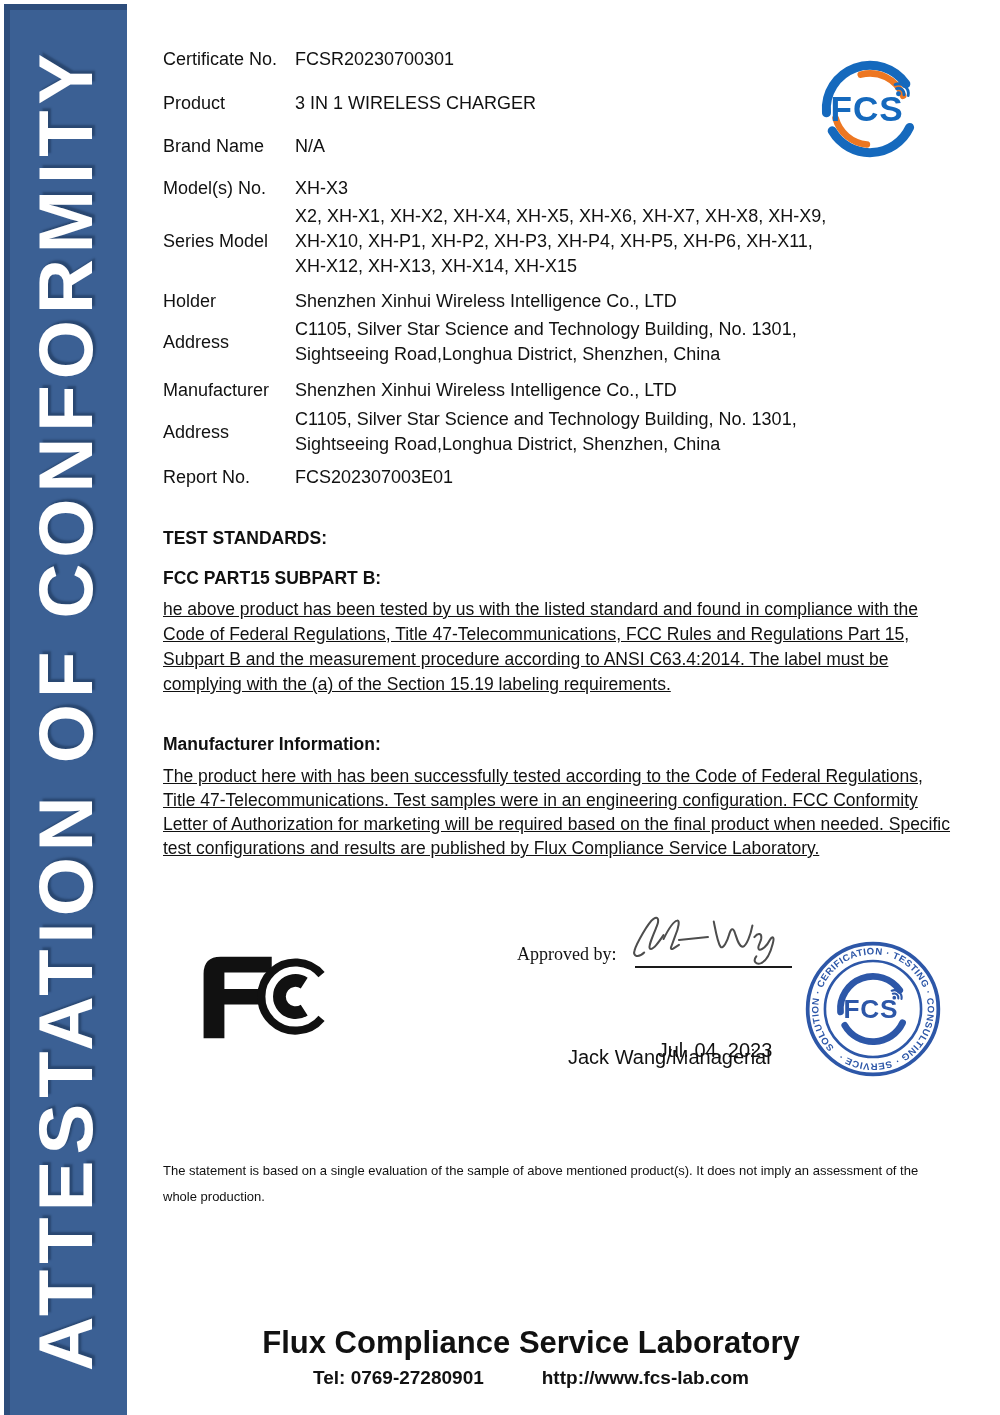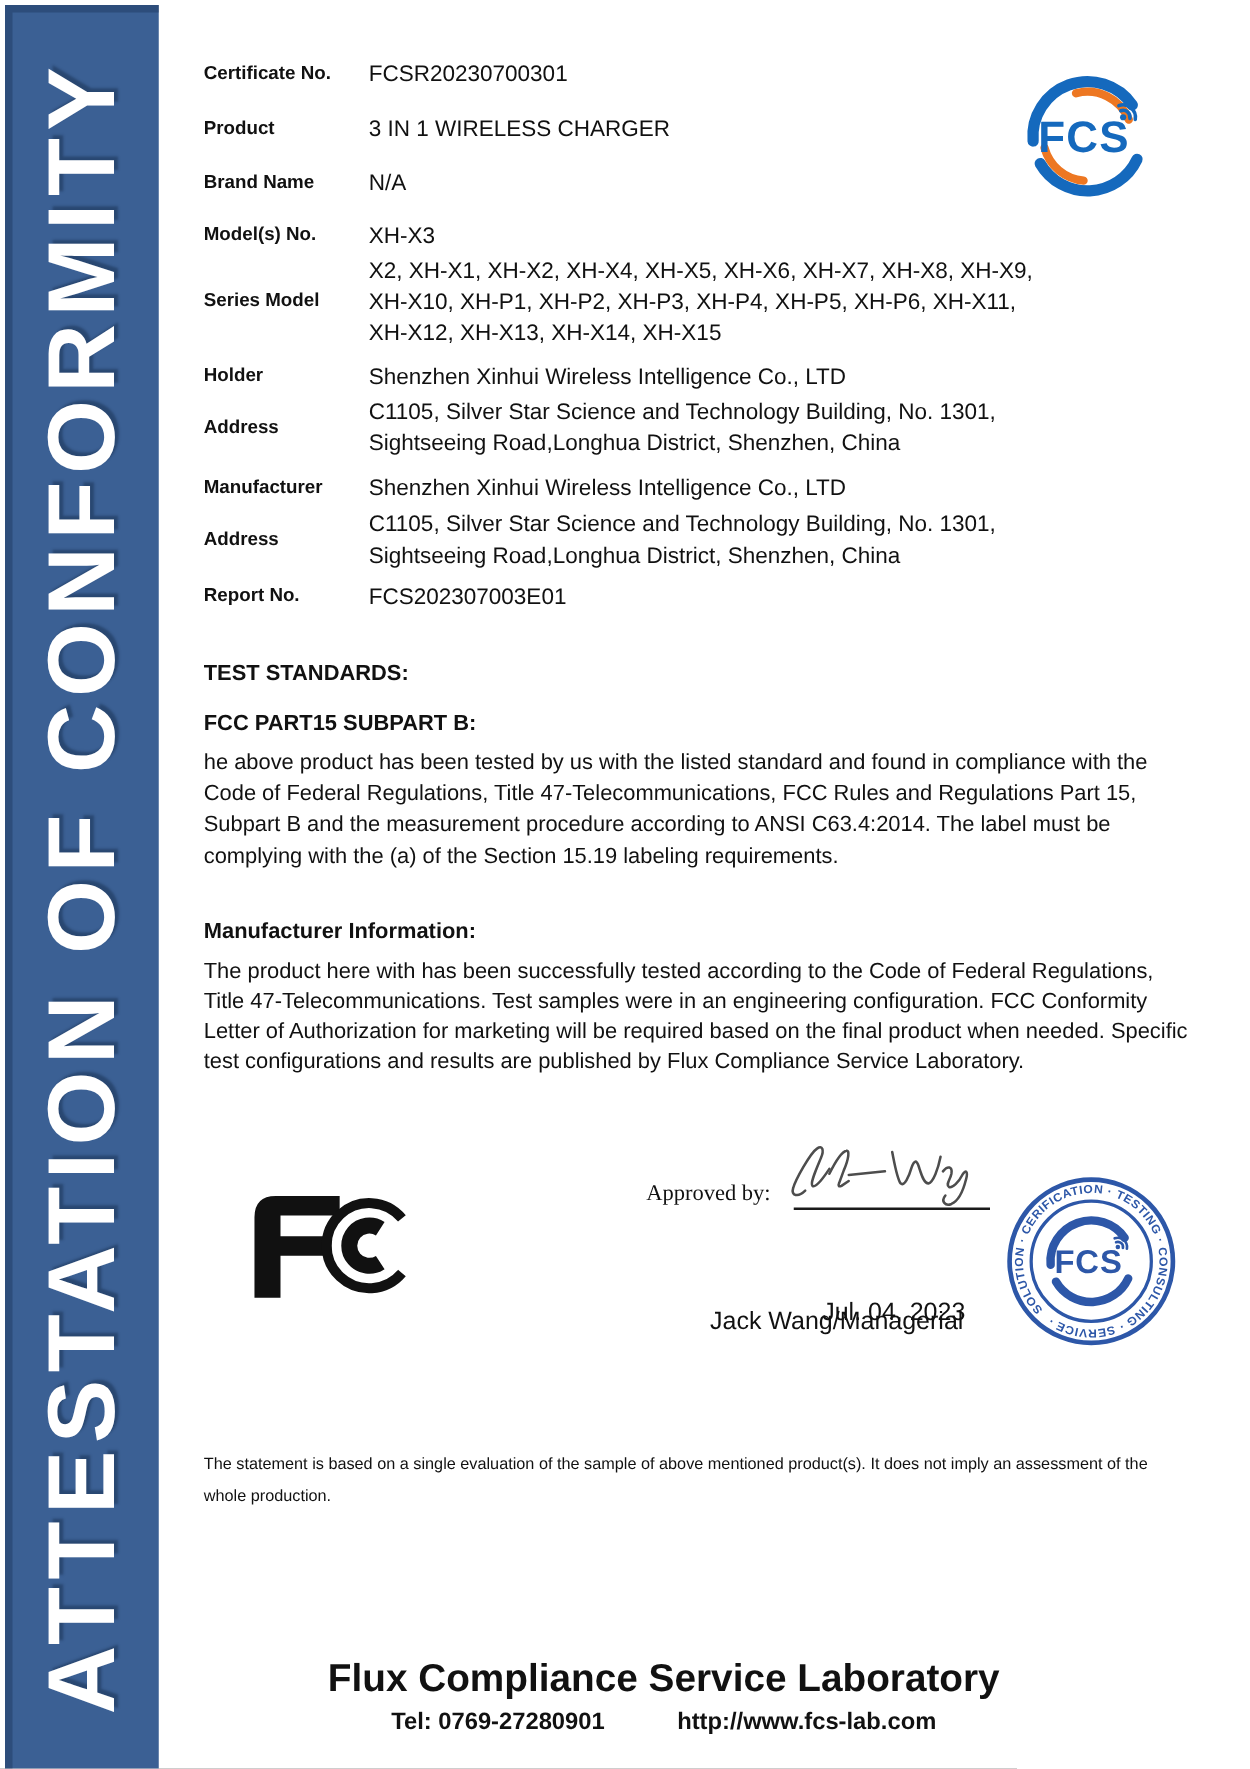--- a/index.html
+++ b/index.html
@@ -16,25 +16,25 @@
   }
   .banner-title{
     position:absolute; left:0; top:0; width:1411px; height:123px;
     transform:rotate(-90deg) translateX(-1411px); transform-origin:top left;
     display:flex; align-items:center; justify-content:center;
     font-size:76px; font-weight:bold; color:#ffffff; letter-spacing:6px;
     white-space:nowrap; text-shadow:3px 3px 2px rgba(10,25,50,0.35);
   }
   
   .row{position:absolute; left:163px; width:800px; display:flex; align-items:center;}
-  .row .lab{width:132px; flex:0 0 132px; font-weight:bold; font-size:15px; line-height:24px;}
+  .row .lab{width:132px; flex:0 0 132px; font-weight:normal; font-size:18px; line-height:24px;}
   .row .val{font-size:18px; line-height:25px; white-space:pre-line;}
   
   .h-bold{position:absolute; left:163px; font-weight:bold; font-size:17.5px;}
-  .para{position:absolute; left:163px; width:792px; font-size:17.5px; line-height:25px;}
+  .para{position:absolute; left:163px; width:792px; font-size:17.5px; line-height:25px;text-decoration:underline;}
   
   .approved-label{position:absolute; left:517px; top:944px; font-size:18px;font-family:Liberation Serif, serif;}
   .sig-svg{position:absolute; left:622px; top:910px;}
   .sig-line{position:absolute; left:635px; top:966px; width:157px; border-top:2px solid #1a1a1a;}
   .appr-date{position:absolute; left:600px; top:995px; width:230px; text-align:center; font-size:20px;margin-top:44px;}
   .appr-signer{position:absolute; left:568px; top:1046px; width:270px; text-align:left; font-size:20px;}
   
   .fcs-logo{position:absolute; left:813px; top:52px;}
   .fcc-logo{position:absolute; left:196px; top:950px;}
   .fcs-seal{position:absolute; left:803px; top:939px;}

